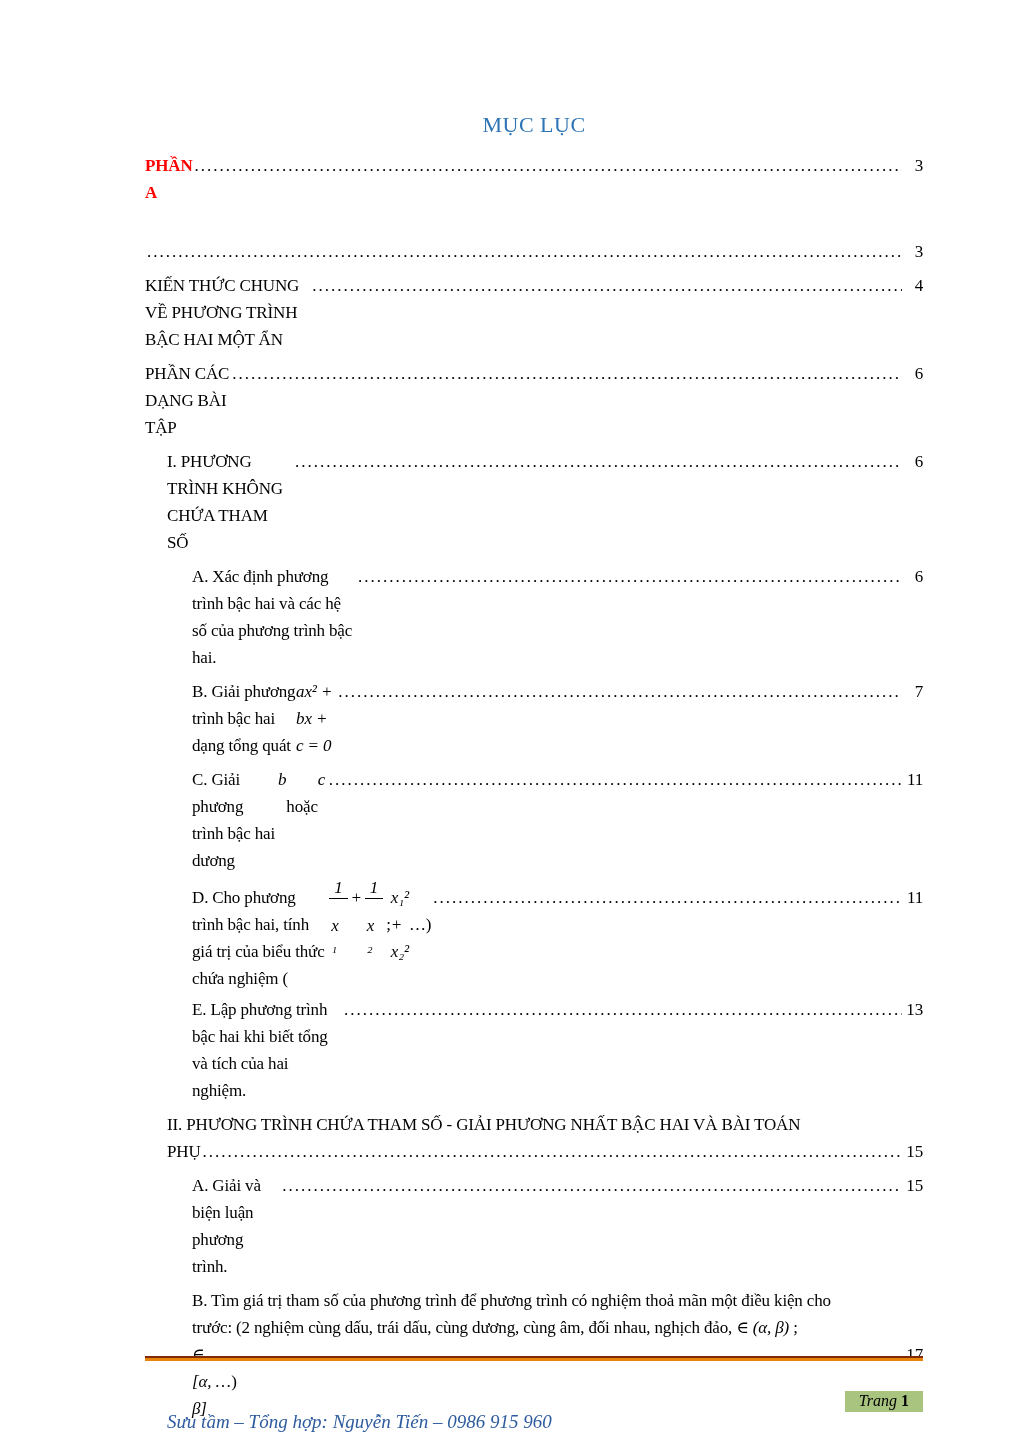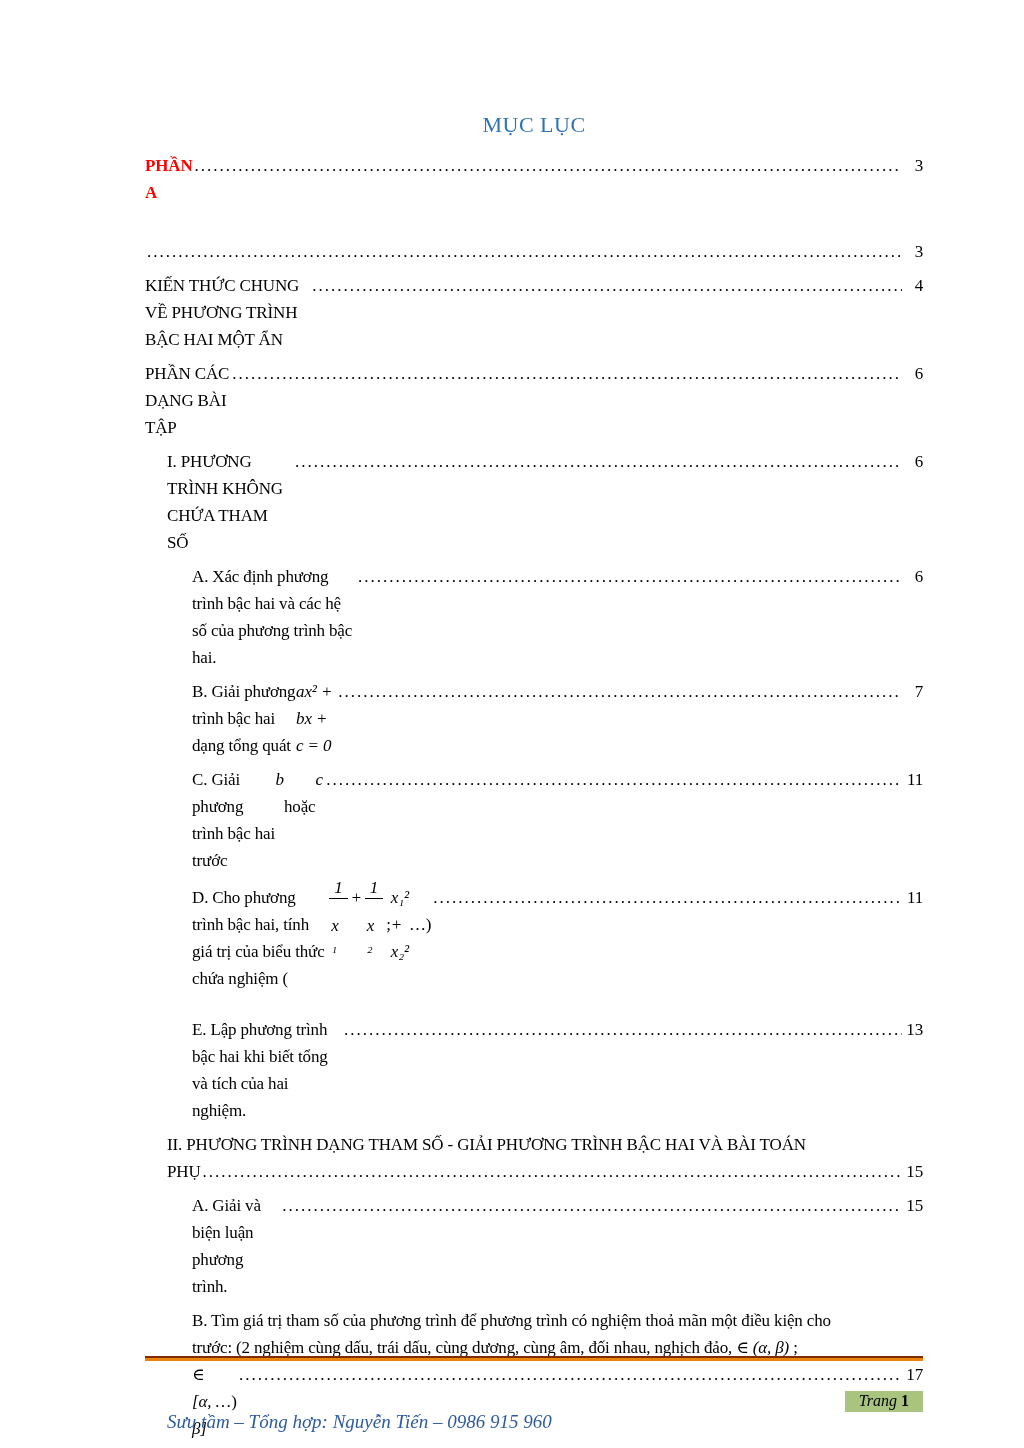--- a/index.html
+++ b/index.html
@@ -23,21 +23,21 @@
   .dots{flex:1 1 auto;overflow:hidden;white-space:nowrap;min-width:10px;margin:0 3px 0 2px;}
   .dots::before{content:"..................................................................................................................................................................................................................................................................";letter-spacing:2px;}
   .pg{flex:0 0 auto;min-width:18px;text-align:right;}
   
   .frac{display:inline-flex;flex-direction:column;align-items:center;font-style:italic;
         line-height:1.15;margin:0 3px;transform:translateY(-6px);}
   .frac .fn{border-bottom:1.4px solid #000;padding:0 5px;}
   .frac .fd{padding:17px 2px;}
   
   #toc-list .toc-entry:nth-child(1){margin-bottom:32px;}
-  #toc-list .toc-entry:nth-child(9){margin-top:10px;margin-bottom:24px;font-family:Liberation Serif, serif;}
+  #toc-list .toc-entry:nth-child(9){margin-top:10px;margin-bottom:4px;font-family:Liberation Serif, serif;}
   #toc-list .toc-entry:nth-child(23){margin-top:18px;margin-bottom:16px;}
   #toc-list .toc-entry:nth-child(24){margin-top:4px;}
   #toc-list .toc-entry:nth-child(27){margin-top:8px;}
   
   .footer-rule{position:absolute;left:145px;width:778px;top:1356px;height:3px;
     background:var(--rule-orange,#E8830C);border-top:2px solid var(--rule-dark,#7F2B0A);}
   .footer-row{position:absolute;left:145px;width:778px;top:1370px;
     display:flex;justify-content:space-between;align-items:center;}
   .credit{font-style:italic;color:var(--credit-blue,#2E5B9E);font-size:19px;padding-left:22px;margin-top:41px;}
   .badge{background:var(--badge-green,#A9C47F);padding:1px 14px 2px 14px;font-size:16px;}
@@ -95,21 +95,21 @@
         <div class="toc-line">
           <span class="t">B. Giải phương trình bậc hai dạng tổng quát </span>
           <span class="m">ax² + bx + c = 0</span>
           <span class="t"> </span>
           <span class="dots"></span>
           <span class="pg">7</span>
         </div>
       </div>
       <div class="toc-entry level2">
         <div class="toc-line">
-          <span class="t">C. Giải phương trình bậc hai trước </span>
+          <span class="t">C. Giải phương trình bậc hai dương </span>
           <span class="m">b</span>
           <span class="t"> hoặc </span>
           <span class="m">c</span>
           <span class="t"> </span>
           <span class="dots"></span>
           <span class="pg">11</span>
         </div>
       </div>
       <div class="toc-entry level2">
         <div class="toc-line">
@@ -132,21 +132,21 @@
       </div>
       <div class="toc-entry level2">
         <div class="toc-line">
           <span class="t">E. Lập phương trình bậc hai khi biết tổng và tích của hai nghiệm.</span>
           <span class="dots"></span>
           <span class="pg">13</span>
         </div>
       </div>
       <div class="toc-entry level1">
         <div class="toc-line">
-          <span class="t">II. PHƯƠNG TRÌNH DẠNG THAM SỐ - GIẢI PHƯƠNG TRÌNH BẬC HAI VÀ BÀI TOÁN</span>
+          <span class="t">II. PHƯƠNG TRÌNH CHỨA THAM SỐ - GIẢI PHƯƠNG NHẤT BẬC HAI VÀ BÀI TOÁN</span>
         </div>
         <div class="toc-line">
           <span class="t">PHỤ</span>
           <span class="dots"></span>
           <span class="pg">15</span>
         </div>
       </div>
       <div class="toc-entry level2">
         <div class="toc-line">
           <span class="t">A. Giải và biện luận phương trình.</span>

